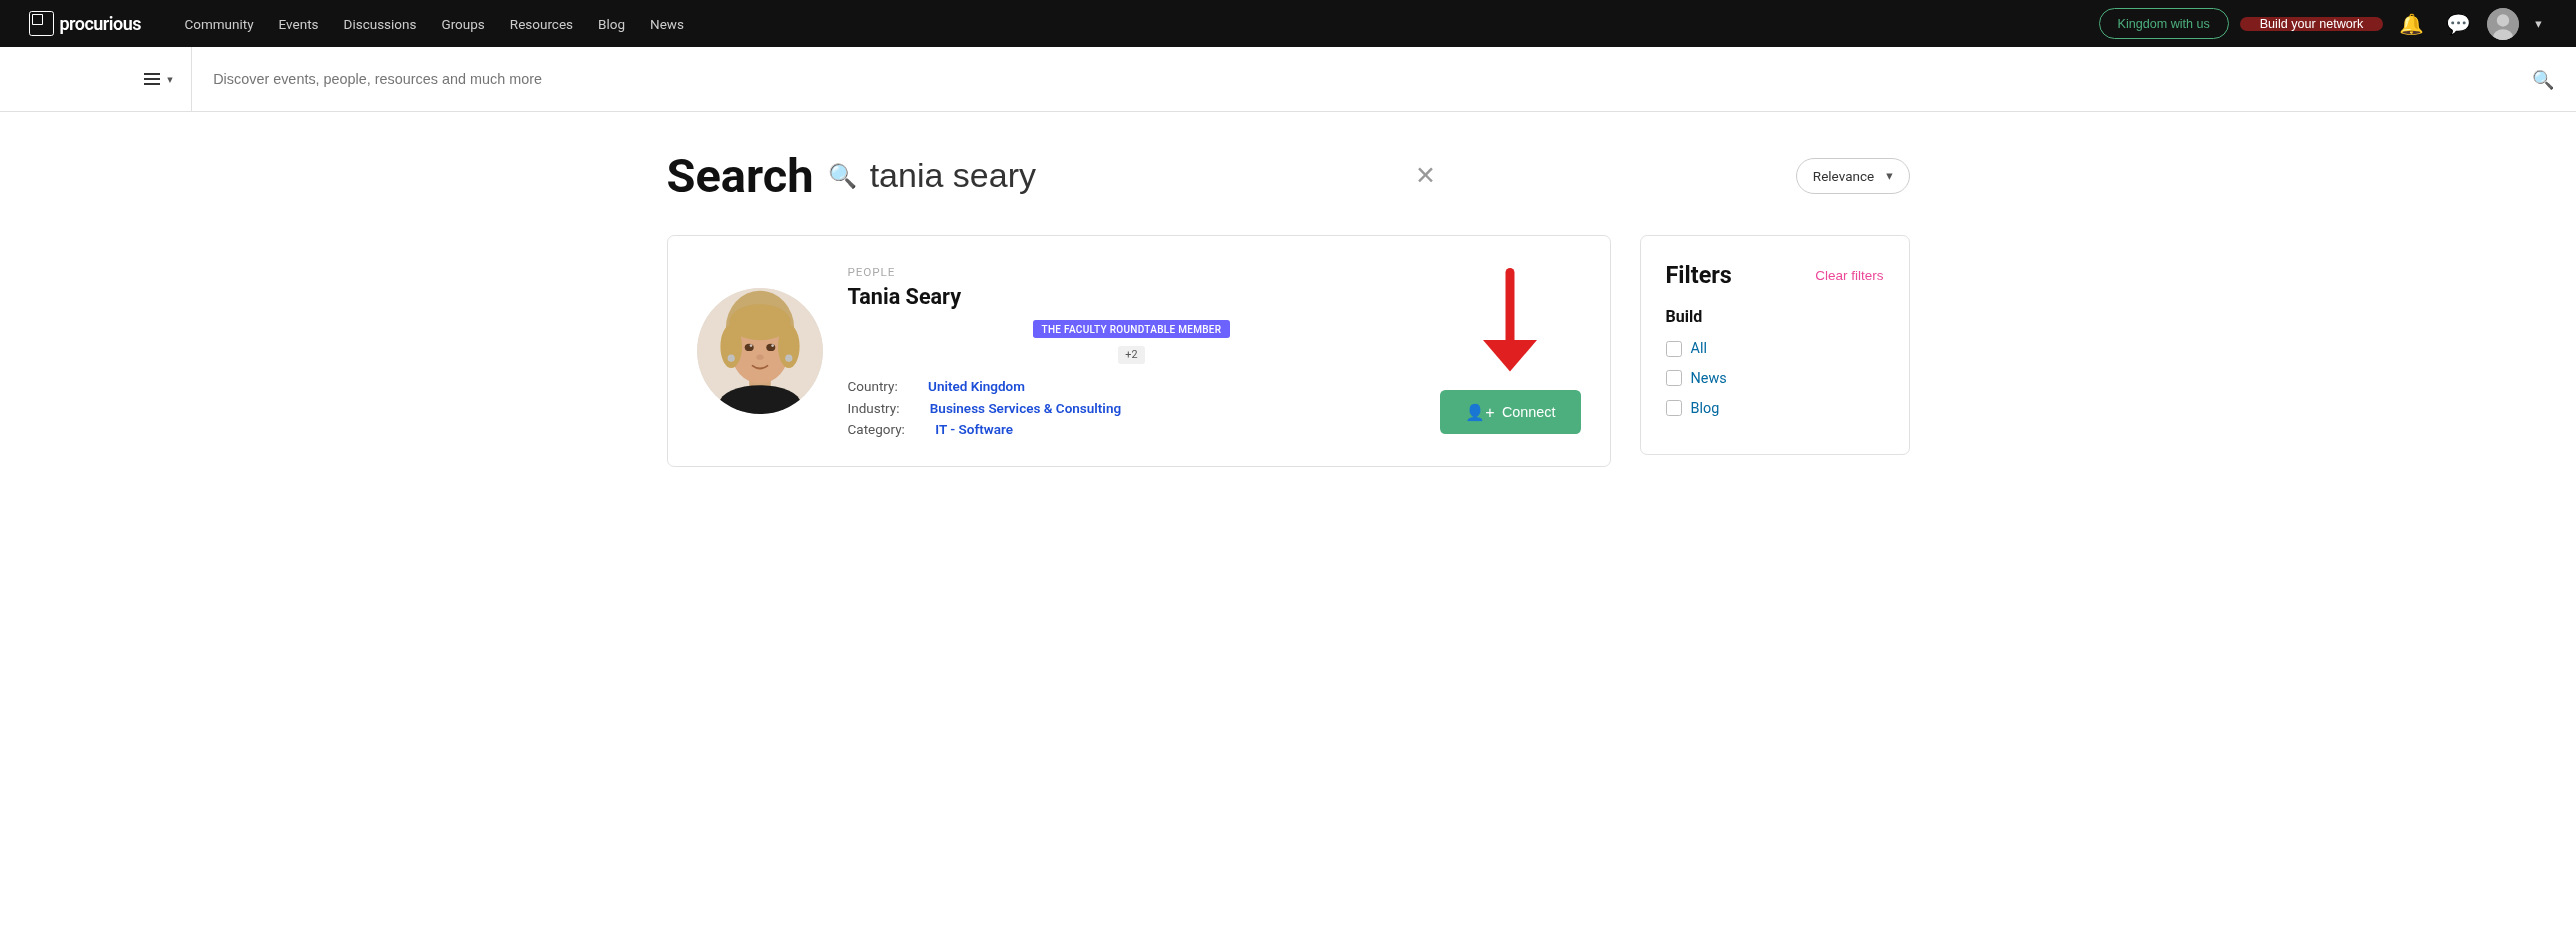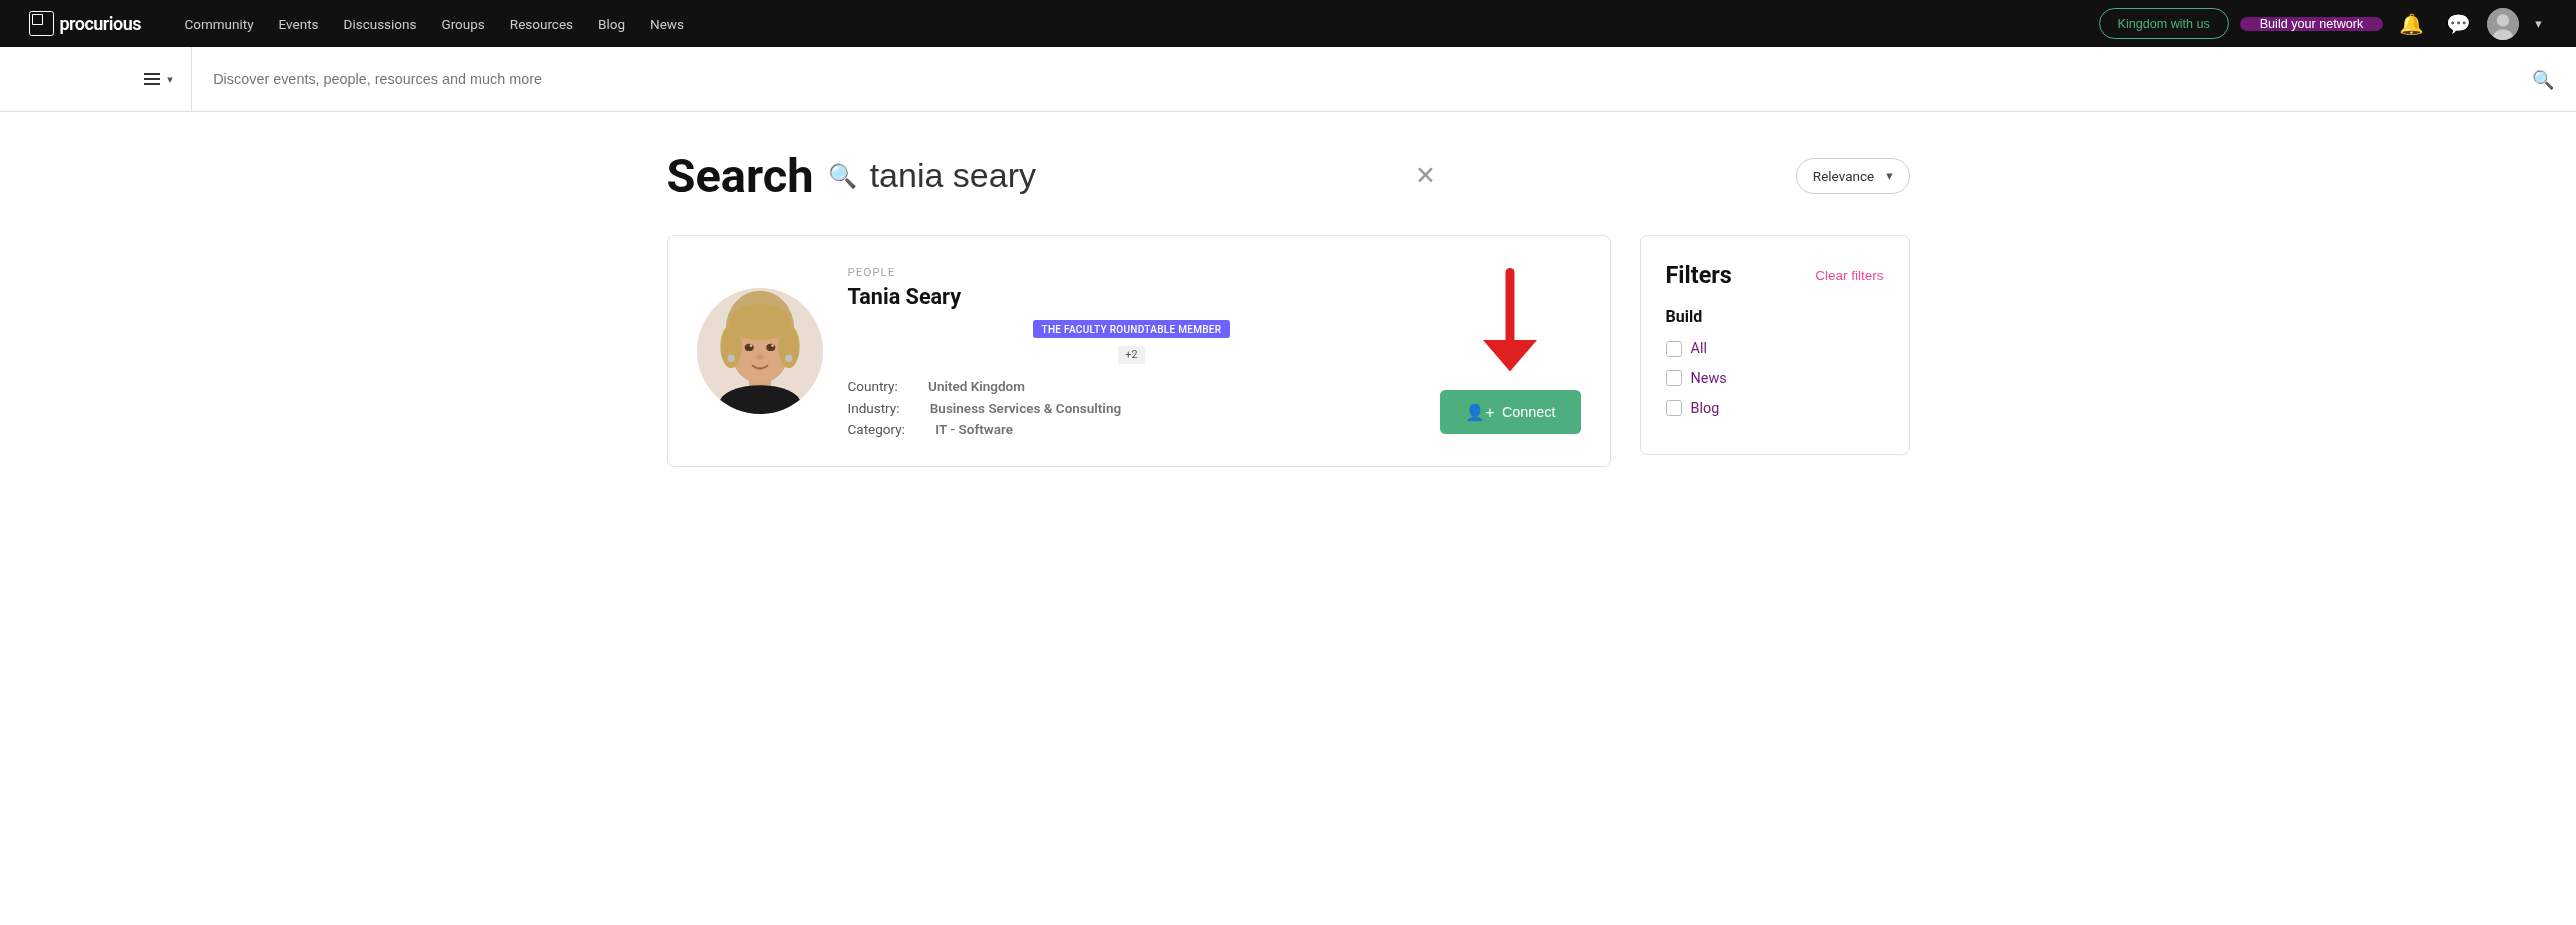--- a/index.html
+++ b/index.html
@@ -62,21 +62,21 @@
       border: 1.4px solid #4caf7d;
       background: transparent;
       color: #4caf7d;
       padding: 7.2px 18px;
       border-radius: 21.6px;
       font-size: 12.6px;
       cursor: pointer;
       white-space: nowrap;
     }
     .btn-network {
-      background: #701a75;
+      background: #7f1d1d;
       border: none;
       color: #fff;
       padding: 0 20px;
       border-radius: 21.6px;
       font-size: 12.6px;
       cursor: pointer;
       white-space: nowrap;
     }
     .icon-btn {
       background: none;
@@ -296,21 +296,21 @@
     .result-meta {
       display: flex;
       flex-direction: column;
       gap: 5.4px;
     }
     .meta-line {
       font-size: 13.5px;
       color: #555;
     }
     .meta-line strong {
-      color: #737373;
+      color: #1d4ed8;
       font-weight: 600;
       padding-left: 27px;
     }
     .connect-area {
       display: flex;
       flex-direction: column;
       align-items: center;
       gap: 7.2px;
       position: relative;
     }
@@ -370,21 +370,21 @@
     .filter-checkbox {
       width: 16px;
       height: 16px;
       border: 1.8px solid #bbb;
       border-radius: 2.7px;
       flex-shrink: 0;
       background: #fff;
     }
     .filter-label {
       font-size: 14.4px;
-      color: #701a75;
+      color: #0369a1;
     }
 
     
     .red-arrow {
       display: block;
     }
   </style>
 </head>
 <body>
 

